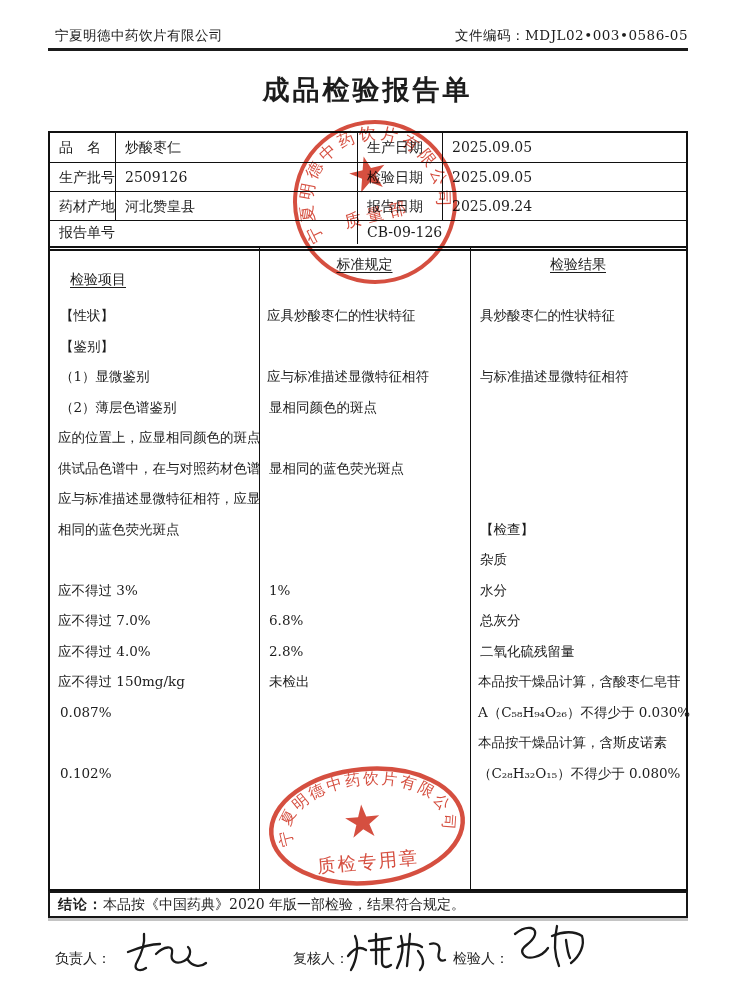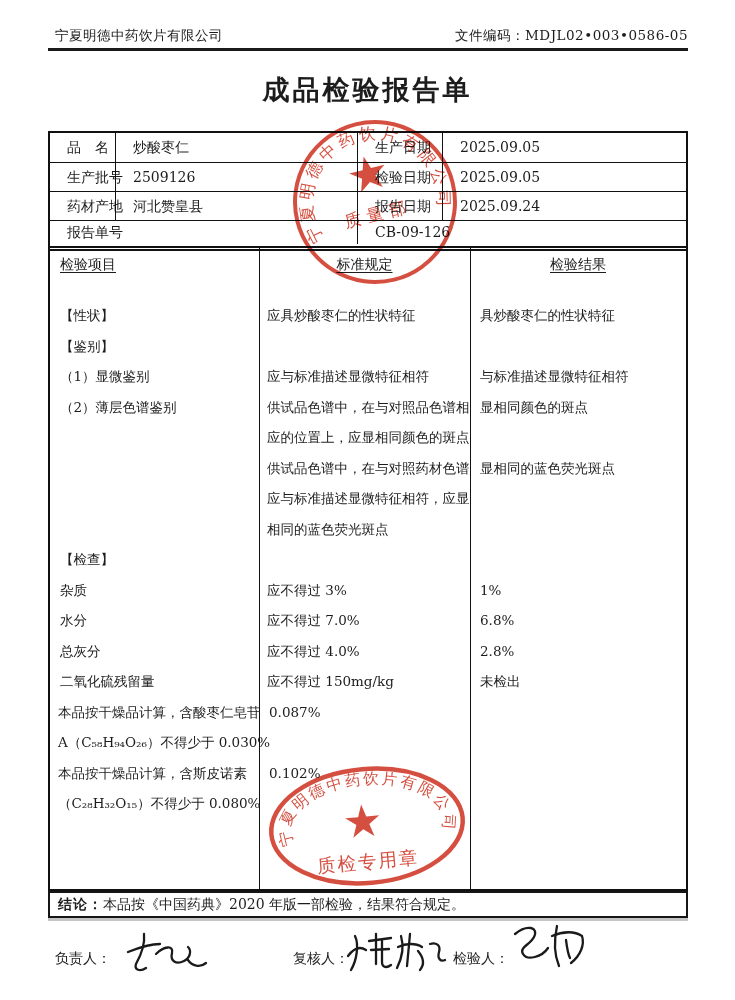--- a/index.html
+++ b/index.html
@@ -13,33 +13,33 @@
   .hdr-company{left:55px;top:27px;font-size:13.5px;letter-spacing:.5px;}
   .hdr-code{right:47px;top:27px;font-size:13.5px;letter-spacing:.5px;}
   .hdr-rule{left:48px;top:48px;width:640px;height:2.5px;background:#1b1b1b;}
 
   
   .title{left:0;top:72px;width:735px;text-align:center;font-size:27px;font-weight:bold;letter-spacing:3px;}
 
   
   .info{left:48px;top:131px;width:640px;border:2px solid #111;box-sizing:border-box;
         display:grid;grid-template-columns:65px 242px 85px 244px;grid-auto-rows:29px;background:transparent;}
-  .ic{box-sizing:border-box;line-height:28px;font-size:14px;padding-left:17px;white-space:nowrap;overflow:visible;}
+  .ic{box-sizing:border-box;line-height:28px;font-size:14px;padding-left:9px;white-space:nowrap;overflow:visible;}
   .ic.bl{border-left:1px solid #111;}
   .ic.bt{border-top:1px solid #111;}
   .ic.last{height:24px;line-height:23px;}
   .ic.span2{grid-column:span 2;}
 
   
   .main{left:48px;top:246px;width:640px;height:645px;border:2px solid #111;box-sizing:border-box;}
   .vline{position:absolute;top:0;bottom:0;width:1px;background:#111;}
   .v1{left:209px;} .v2{left:420px;}
   .mhead{position:absolute;top:8px;left:0;right:0;display:grid;grid-template-columns:209px 211px 216px;}
   .mh{font-size:14px;text-decoration:underline;text-underline-offset:3px;}
-  .mh.h1{padding-left:10px;} .mh.h2,.mh.h3{text-align:center;}
+  .mh.h1{padding-left:20px;margin-top:15px;} .mh.h2,.mh.h3{text-align:center;}
   .mgrid{position:absolute;top:52px;left:0;right:0;display:grid;grid-template-columns:209px 211px 216px;grid-auto-rows:30.5px;}
   .tc{box-sizing:border-box;font-size:13.5px;line-height:30.5px;white-space:nowrap;overflow:visible;}
   .tc.c1{padding-left:10px;} .tc.c2{padding-left:8px;} .tc.c3{padding-left:10px;}
 
   
   .concl{left:48px;top:891px;width:640px;height:27px;border:2px solid #161616;box-sizing:border-box;
          box-shadow:0 3px 0 0 #c4c4c4;font-size:14px;line-height:23px;padding-left:8px;white-space:nowrap;}
   .concl b{letter-spacing:1px;}
 
   
@@ -101,21 +101,20 @@
 
       <div class="tc c1">【鉴别】</div>
       <div class="tc c2"></div>
       <div class="tc c3"></div>
 
       <div class="tc c1">（1）显微鉴别</div>
       <div class="tc c2">应与标准描述显微特征相符</div>
       <div class="tc c3">与标准描述显微特征相符</div>
 
       <div class="tc c1">（2）薄层色谱鉴别</div>
-      <div class="tc c2">供试品色谱中，在与对照品色谱相</div>
       <div class="tc c3">显相同颜色的斑点</div>
 
       <div class="tc c1"></div>
       <div class="tc c2">应的位置上，应显相同颜色的斑点</div>
       <div class="tc c3"></div>
 
       <div class="tc c1"></div>
       <div class="tc c2">供试品色谱中，在与对照药材色谱</div>
       <div class="tc c3">显相同的蓝色荧光斑点</div>
 

